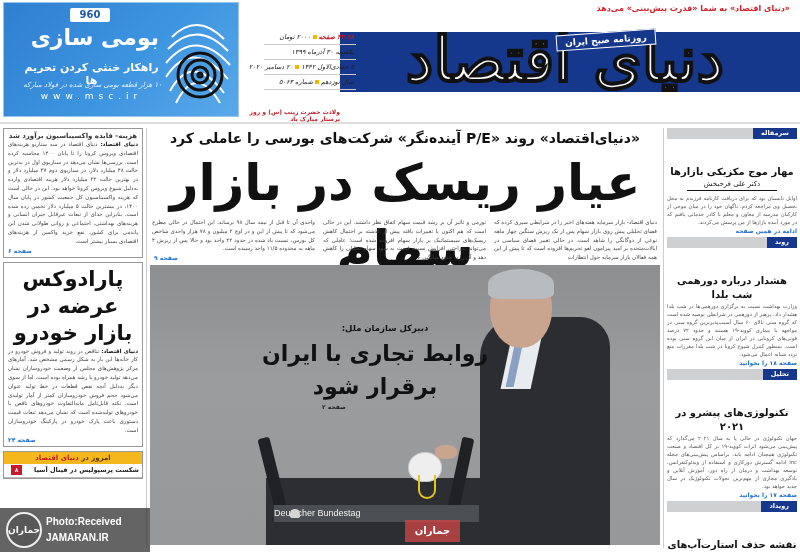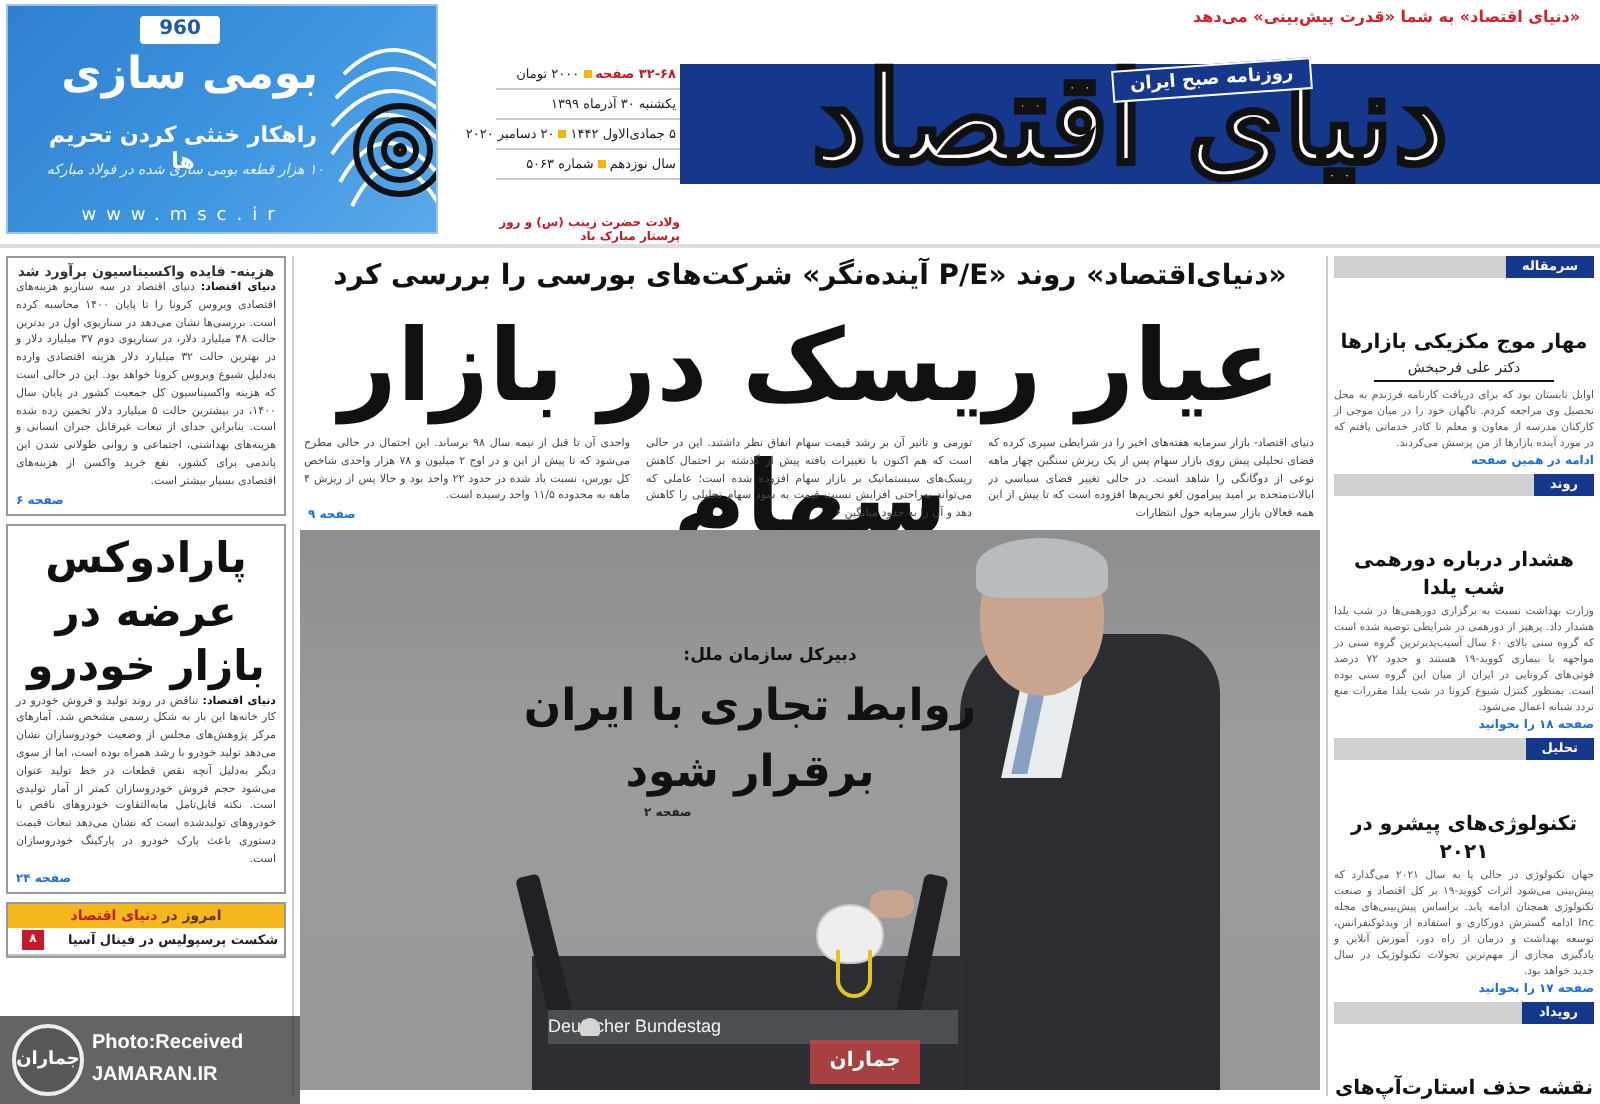--- a/index.html
+++ b/index.html
@@ -1,39 +1,39 @@
 <!DOCTYPE html>
 <html><head>
 <meta charset="utf-8">
 <style>
   * { box-sizing: border-box; margin: 0; padding: 0; }
   html, body { width: 800px; height: 552px; overflow: hidden; background: #fff; }
   body { font-family: "DejaVu Sans", sans-serif; color: #111; position: relative; }
   .rtl { direction: rtl; }
 
   
-  .ad-banner { position: absolute; left: 3px; top: 2px; width: 216px; height: 115px;
+  .ad-banner { position: absolute; left: 3px; top: 2px; width: 236px; height: 115px;
     background: linear-gradient(135deg, #2f7fd0 0%, #3d95e0 55%, #5aa9ea 100%); border: 1px solid #9cc3e8; overflow: hidden; }
   .ad-fingerprint { position: absolute; left: 158px; top: 14px; width: 70px; height: 90px; }
   .ad-logo { position: absolute; left: 66px; top: 5px; width: 40px; height: 14px; background: #fff; border-radius: 2px;
     font-size: 10px; font-weight: bold; color: #1f5aa8; text-align: center; line-height: 14px; }
   .ad-title { position: absolute; left: 20px; top: 22px; width: 135px; color: #fff; font-size: 22px; font-weight: bold; letter-spacing: 3px; }
   .ad-sub { position: absolute; left: 20px; top: 58px; width: 135px; text-align: center; color: #fff; font-size: 11px; font-weight: bold; }
   .ad-note { position: absolute; left: 18px; top: 78px; width: 140px; text-align: right; color: #e8f2ff; font-size: 7px; font-style: italic; }
-  .ad-url { position: absolute; left: 20px; top: 100px; width: 135px; text-align: center; color: #fff; font-size: 9px; letter-spacing: 5px; }
+  .ad-url { position: absolute; left: 20px; top: 88px; width: 135px; text-align: center; color: #fff; font-size: 9px; letter-spacing: 5px; }
 
   .masthead-tagline { position: absolute; left: 520px; top: 4px; width: 270px; text-align: right; font-size: 8px; color: #d5202a; font-weight: bold; }
   .masthead-band { position: absolute; left: 340px; top: 32px; width: 460px; height: 60px; background: #15378c; }
   .masthead-title { position: absolute; left: 330px; top: 4px; width: 470px; height: 112px; text-align: center;
     font-family: "DejaVu Serif", serif; font-size: 62px; font-weight: bold; color: #fff;
     -webkit-text-stroke: 2px #111; line-height: 112px; letter-spacing: 2px; }
   .masthead-sub { position: absolute; left: 556px; top: 32px; padding: 2px 8px; background: #15378c; border: 1px solid #fff;
     color: #fff; font-size: 9px; font-weight: bold; transform: rotate(-4deg); }
 
-  .issue-info { position: absolute; left: 248px; top: 30px; width: 92px; font-size: 6.5px; color: #222; text-align: right; }
+  .issue-info { position: absolute; left: 264px; top: 30px; width: 92px; font-size: 6.5px; color: #222; text-align: right; font-style: italic; }
   .issue-info div { border-bottom: 1px solid #ccc; padding: 3px 2px; white-space: nowrap; }
   .issue-info .price { color: #c21a23; font-weight: bold; }
   .sq { display: inline-block; width: 4px; height: 4px; background: #f2b600; margin: 0 2px; vertical-align: middle; }
   .birthday-note { position: absolute; left: 248px; top: 108px; width: 92px; text-align: right; font-size: 6px; color: #c21a23; font-weight: bold; }
 
   .header-rule { position: absolute; left: 0; top: 122px; width: 800px; height: 2px; background: #ddd; }
 
   
   .left-col { position: absolute; left: 3px; top: 128px; width: 140px; }
   .box { border: 1px solid #999; padding: 3px 4px; background: #fff; }
@@ -170,21 +170,21 @@
       <b>امروز در</b> <span>دنیای اقتصاد</span>
     </div>
     <div class="today-item">
         <span class="today-num">۸</span>
         <span class="today-text">شکست پرسپولیس در فینال آسیا</span>
       </div>
 
   </div>
 </div>
 
-<div class="kicker-main rtl">«دنیای‌اقتصاد» روند «P/E آینده‌نگر» شرکت‌های بورسی را بررسی کرد</div>
+<div class="kicker-main rtl">«دنیای‌اقتصاد» روند «P/E آینده‌نگر» شرکت‌های بورسی را عاملی کرد</div>
 <div class="headline-main rtl">عیار ریسک در بازار سهام</div>
 <div class="lead-cols">
   <div class="lead-col">دنیای اقتصاد- بازار سرمایه هفته‌های اخیر را در شرایطی سپری کرده که فضای تحلیلی پیش روی بازار سهام پس از یک ریزش سنگین چهار ماهه نوعی از دوگانگی را شاهد است. در حالی تغییر فضای سیاسی در ایالات‌متحده بر امید پیرامون لغو تحریم‌ها افزوده است که تا پیش از این همه فعالان بازار سرمایه حول انتظارات</div>
   <div class="lead-col">تورمی و تاثیر آن بر رشد قیمت سهام اتفاق نظر داشتند. این در حالی است که هم اکنون با تغییرات یافته پیش از گذشته بر احتمال کاهش ریسک‌های سیستماتیک بر بازار سهام افزوده شده است؛ عاملی که می‌تواند به‌راحتی افزایش نسبت قیمت به سود سهام تحلیلی را کاهش دهد و آن را به حدود میانگین ۶</div>
   <div class="lead-col">واحدی آن تا قبل از نیمه سال ۹۸ برساند. این احتمال در حالی مطرح می‌شود که تا پیش از این و در اوج ۲ میلیون و ۷۸ هزار واحدی شاخص کل بورس، نسبت یاد شده در حدود ۲۲ واحد بود و حالا پس از ریزش ۴ ماهه به محدوده ۱۱/۵ واحد رسیده است.</div>
 </div>
 <div class="lead-pageref rtl">صفحه ۹</div>
 
 <div class="photo">
   <div class="person-body"></div>

